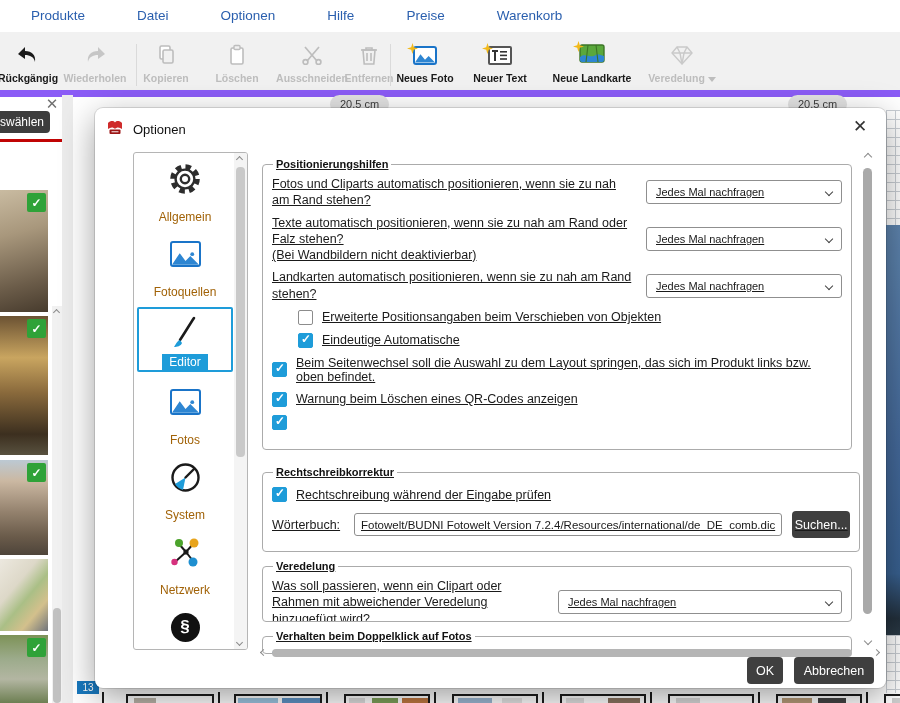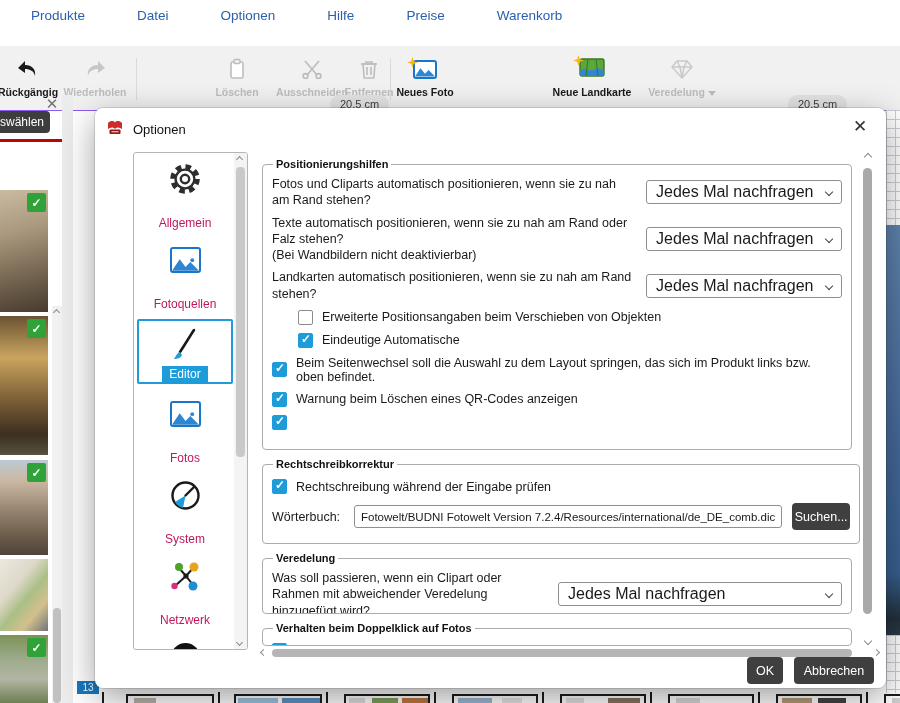--- a/index.html
+++ b/index.html
@@ -6,22 +6,22 @@
   body { background:#555; }
   .screen { position:relative; width:900px; height:703px; background:#fff; overflow:hidden;
             font-family:"Liberation Sans", sans-serif; color:#1a1a1a; }
 
   
   .menubar { position:absolute; left:0; top:0; width:100%; height:30px; background:#fff;
              display:flex; align-items:center; gap:52px; padding-left:31px; }
   .menu-item { color:#2a5fae; font-size:13.5px; cursor:default; }
 
   
-  .toolbar { position:absolute; left:0; top:46px; width:100%; height:65px; background:#f1f1f1;
-             border-bottom:1px solid #8b5cf6; }
+  .toolbar { position:absolute; left:0; top:32px; width:100%; height:65px; background:#f1f1f1;
+             border-bottom:7px solid #8b5cf6; }
   .tbtn { position:absolute; top:9px; height:50px; text-align:center; }
   .tbtn .ticon { height:28px; display:flex; align-items:center; justify-content:center; position:relative; }
   .tbtn .tlabel { font-size:10.5px; font-weight:700; color:#1a1a1a; white-space:nowrap; margin-top:3px; }
   .tbtn.disabled .tlabel { color:#bdbdbd; }
   .tsep { position:absolute; top:12px; width:1px; height:42px; background:#dadada; }
   .star-badge { position:absolute; left:-6px; top:-6px; }
   .dd-caret { display:inline-block; width:0; height:0; border-left:4px solid transparent;
               border-right:4px solid transparent; border-top:5px solid #bdbdbd; margin-left:3px; vertical-align:middle;}
 
   
@@ -78,38 +78,38 @@
                text-align:center; line-height:20px; }
 
   
   .side { position:absolute; left:38px; top:44px; width:115px; height:498px; border:1px solid #b5b5b5;
           border-radius:3px; overflow:hidden; background:#fff; }
   .side-scroll { position:absolute; right:0; top:0; width:13px; height:100%; background:#f4f4f4; }
   .side-scroll .bar { position:absolute; left:2px; top:14px; width:9px; height:290px; background:#c9c9c9; border-radius:4px; }
   .side-scroll .chev { position:absolute; left:3px; width:5px; height:5px; }
   .side-items { position:absolute; left:0; top:0; width:102px; }
   .sitem { display:flex; flex-direction:column; align-items:center; padding:9px 0 4px; position:relative; }
-  .sitem .slabel { font-size:12px; margin-top:20px; color:#be185d; }
+  .sitem .slabel { font-size:12px; margin-top:14px; color:#a16207; }
   .sitem.selected { border:2px solid #1e9cd9; border-radius:2px; margin:4px 3px; padding:7px 0 0; }
   .sitem.selected .slabel { background:#1e9cd9; color:#fff; padding:1px 7px; margin-top:4px; }
   .icon-box { height:34px; display:flex; align-items:center; justify-content:center; }
   .photo-ic { width:31px; height:26px; border:2px solid #1a74c8; border-radius:3px; background:#fff;
               display:flex; align-items:flex-end; overflow:hidden; }
 
   
   .content { position:absolute; left:167px; top:50px; width:590px; }
-  fieldset { border:1px solid #ababab; border-radius:4px; padding:1px 9px 6px; overflow:hidden; }
+  fieldset { border:1px solid #ababab; border-radius:4px; padding:1px 9px 6px; overflow:hidden;text-decoration:underline; }
   legend { font-size:11px; font-weight:bold; padding:0 3px; margin-left:1px; color:#111; }
-  .fs1 { height:292px; } .fs2 { height:86px; margin-top:8px; } .fs3 { height:62px; margin-top:8px; }
+  .fs1 { height:292px; } .fs2 { height:86px; margin-top:16px; } .fs3 { height:62px; margin-top:8px; }
   .fs4 { height:24px; margin-top:8px; }
   .qrow { display:flex; align-items:center; margin:5px 0 6px; }
   .qlabel { flex:1; font-size:12.5px; line-height:1.3; padding-right:12px; }
   .sel { width:196px; height:24px; border:1px solid #8f8f8f; border-radius:3px; background:#fff;
          display:flex; align-items:center; justify-content:space-between; padding:0 9px; flex:none; }
-  .sel .val { font-size:16px; } .sel .chev { width:6px; height:6px; border-color:#444; }
+  .sel .val { font-size:11px; } .sel .chev { width:6px; height:6px; border-color:#444; }
   .cbrow { display:flex; align-items:center; margin:8px 0; }
   .cbrow.indent { margin-left:26px; }
   .cb { width:15px; height:15px; border:1px solid #8c8c8c; border-radius:2px; background:#fff;
         margin-right:9px; flex:none; position:relative; }
   .cb.checked { background:#1e9cd9; border-color:#1e9cd9; }
   .cb.checked::after { content:"✓"; position:absolute; left:2px; top:-2px; color:#fff; font-size:12px; font-weight:bold; }
   .cbl { font-size:12.5px; }
   .dictrow { display:flex; align-items:center; margin-top:9px; }
   .dictlabel { width:82px; font-size:12.5px; flex:none; }
   .dictinput { flex:1; height:23px; border:1px solid #8f8f8f; border-radius:3px; background:#fff;
@@ -155,20 +155,29 @@
     </div>
     <div class="tbtn disabled" style="left:60px;width:70px;">
       <div class="ticon">
         <svg width="22" height="18" viewBox="0 0 22 18">
             <path d="M14 1 L21 8 L14 13 L14 9 C9 9 5 11 4 16 C3 9 7 5 14 5 Z" fill="#c6c6c6"></path>
           </svg>
       </div>
       <div class="tlabel">Wiederholen</div>
     </div>
     <div class="tsep" style="left:136px;"></div>
+    <div class="tbtn disabled" style="left:133px;width:66px;">
+      <div class="ticon">
+        <svg width="20" height="22" viewBox="0 0 20 22">
+            <rect x="4" y="2" width="10" height="13" rx="1.5" fill="#fff" stroke="#bdbdbd" stroke-width="1.6"></rect>
+            <rect x="7" y="6" width="10" height="13" rx="1.5" fill="#f1f1f1" stroke="#bdbdbd" stroke-width="1.6"></rect>
+          </svg>
+      </div>
+      <div class="tlabel">Kopieren</div>
+    </div>
     <div class="tbtn disabled" style="left:204px;width:66px;">
       <div class="ticon">
         <svg width="20" height="22" viewBox="0 0 20 22">
             <rect x="4" y="4" width="12" height="16" rx="1.5" fill="#fff" stroke="#bdbdbd" stroke-width="1.6"></rect>
             <rect x="7" y="1.5" width="6" height="4" rx="1" fill="#f1f1f1" stroke="#bdbdbd" stroke-width="1.4"></rect>
           </svg>
       </div>
       <div class="tlabel">Löschen</div>
     </div>
     <div class="tbtn disabled" style="left:272px;width:80px;">
@@ -205,20 +214,41 @@
             <svg width="22" height="12" viewBox="0 0 22 12">
                 <path d="M0 12 L6 3 L11 9 L15 5 L22 12 Z" fill="#2e86d2"></path>
               </svg>
           </span>
           <span class="star-badge"><svg width="11" height="11" viewBox="0 0 11 11">
                 <path d="M5.5 0 L6.8 4.2 L11 5.5 L6.8 6.8 L5.5 11 L4.2 6.8 L0 5.5 L4.2 4.2 Z" fill="#f2b919"></path>
               </svg></span>
         </span>
       </div>
       <div class="tlabel">Neues Foto</div>
+    </div>
+    <div class="tbtn" style="left:466px;width:68px;">
+      <div class="ticon">
+        <span style="position:relative;display:inline-block;">
+          <span style="display:flex;align-items:center;justify-content:center;gap:2px;width:24px;height:19px;border:2px solid #555;border-radius:2px;background:#fff;">
+            <svg width="16" height="11" viewBox="0 0 16 11">
+                <g fill="#333">
+                  <rect x="0" y="0" width="6" height="2"></rect>
+                  <rect x="2" y="0" width="2" height="11"></rect>
+                  <rect x="8" y="1" width="7" height="1.6"></rect>
+                  <rect x="8" y="4.6" width="7" height="1.6"></rect>
+                  <rect x="8" y="8.2" width="7" height="1.6"></rect>
+                </g>
+              </svg>
+          </span>
+          <span class="star-badge"><svg width="11" height="11" viewBox="0 0 11 11">
+                <path d="M5.5 0 L6.8 4.2 L11 5.5 L6.8 6.8 L5.5 11 L4.2 6.8 L0 5.5 L4.2 4.2 Z" fill="#f2b919"></path>
+              </svg></span>
+        </span>
+      </div>
+      <div class="tlabel">Neuer Text</div>
     </div>
     <div class="tbtn" style="left:545px;width:94px;">
       <div class="ticon">
         <span style="position:relative;display:inline-block;">
           <svg width="26" height="19" viewBox="0 0 26 19">
               <rect x="1" y="1" width="24" height="17" rx="2" fill="#5aa83c" stroke="#3c7526" stroke-width="1.4"></rect>
               <path d="M1 13 C7 8 12 16 18 10 L25 12 L25 16 a2 2 0 0 1 -2 2 L3 18 a2 2 0 0 1 -2 -2 Z" fill="#2e86d2"></path>
               <path d="M9 1 L7 18 M17 1 L19 18" stroke="#3c7526" stroke-width="1.1"></path>
             </svg>
           <span class="star-badge"><svg width="11" height="11" viewBox="0 0 11 11">

